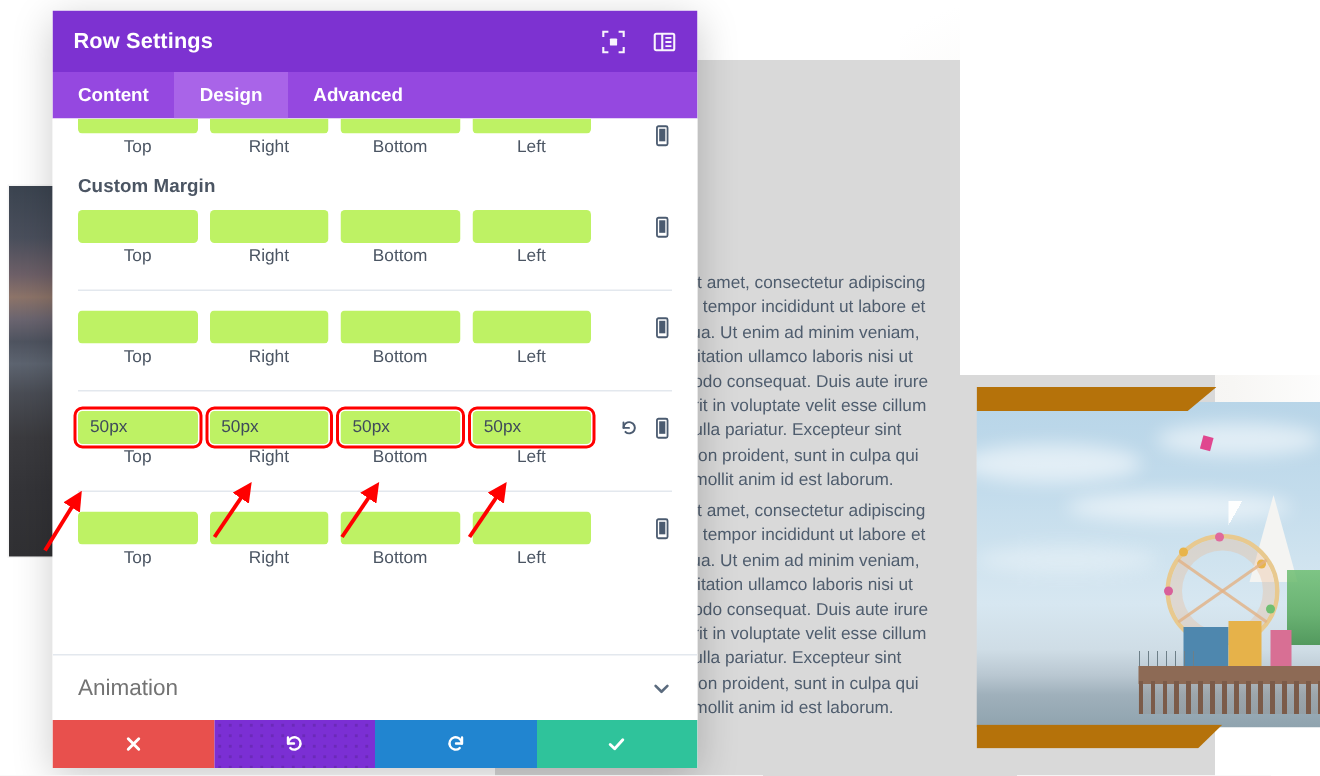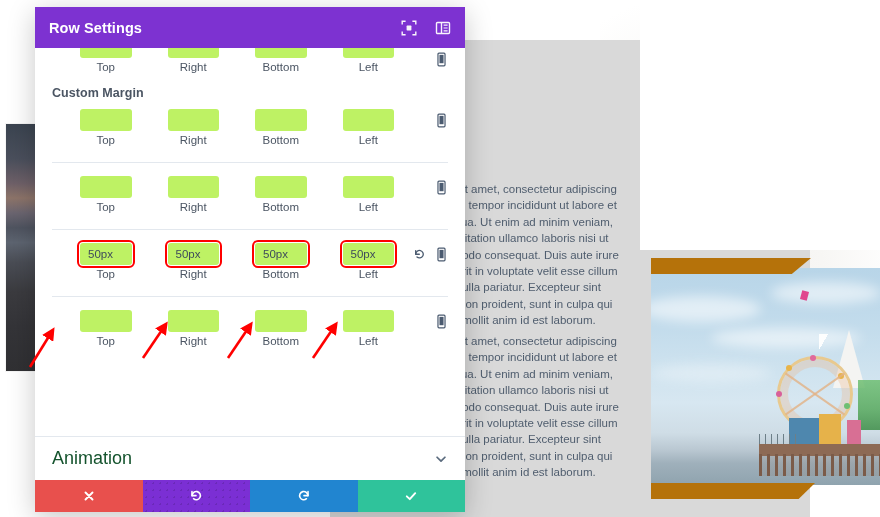--- a/index.html
+++ b/index.html
@@ -326,21 +326,20 @@
     letter-spacing: .05px;
   }
   .fields-row {
     display: flex;
     align-items: flex-start;
     gap: 8px;
   }
   .field {
     flex: 1 1 0;
     min-width: 0;
-    margin-left: 28px;
   }
   .field-input {
     height: 22px;
     background: #bef264;
     border-radius: 3px;
     border: 1px solid transparent;
     font-size: 11.5px;
     color: #3f4b5b;
     padding: 0 7px;
     line-height: 20px;
@@ -384,22 +383,22 @@
     left: 0; right: 0;
     bottom: 0;
     height: 44px;
     border-top: 1px solid #e3e8ee;
     display: flex;
     align-items: center;
     padding: 0 17px;
     background: #ffffff;
   }
   .toggle-title {
-    font-size: 18px;
-    color: #14532d;
+    font-size: 15px;
+    color: #737373;
   }
   .chev {
     margin-left: auto;
     width: 14px; height: 14px;
     color: #5b6b7e;
   }
 
   
   .modal-footer {
     height: 32px;
@@ -524,20 +523,25 @@
         <span>
           <svg class="hicon" viewBox="0 0 16 16" fill="none" stroke="currentColor" stroke-width="1.4">
             <rect x="1.5" y="2.5" width="13" height="11" rx="1"></rect>
             <path d="M6.5 2.5v11"></path>
             <path d="M8.6 5.2h4M8.6 8h4M8.6 10.8h4" stroke-width="1.2"></path>
           </svg>
         </span>
       </div>
     </div>
 
+    <div class="modal-tabs">
+      <div class="tab">Content</div>
+      <div class="tab active">Design</div>
+      <div class="tab">Advanced</div>
+    </div>
 
     <div class="modal-body">
 
       <div class="pad-group" style="padding-top:0;">
         <div class="fields-row cutrow">
           <div class="field">
             <div class="field-input"></div>
             <div class="field-label">Top</div>
           </div>
           <div class="field">

